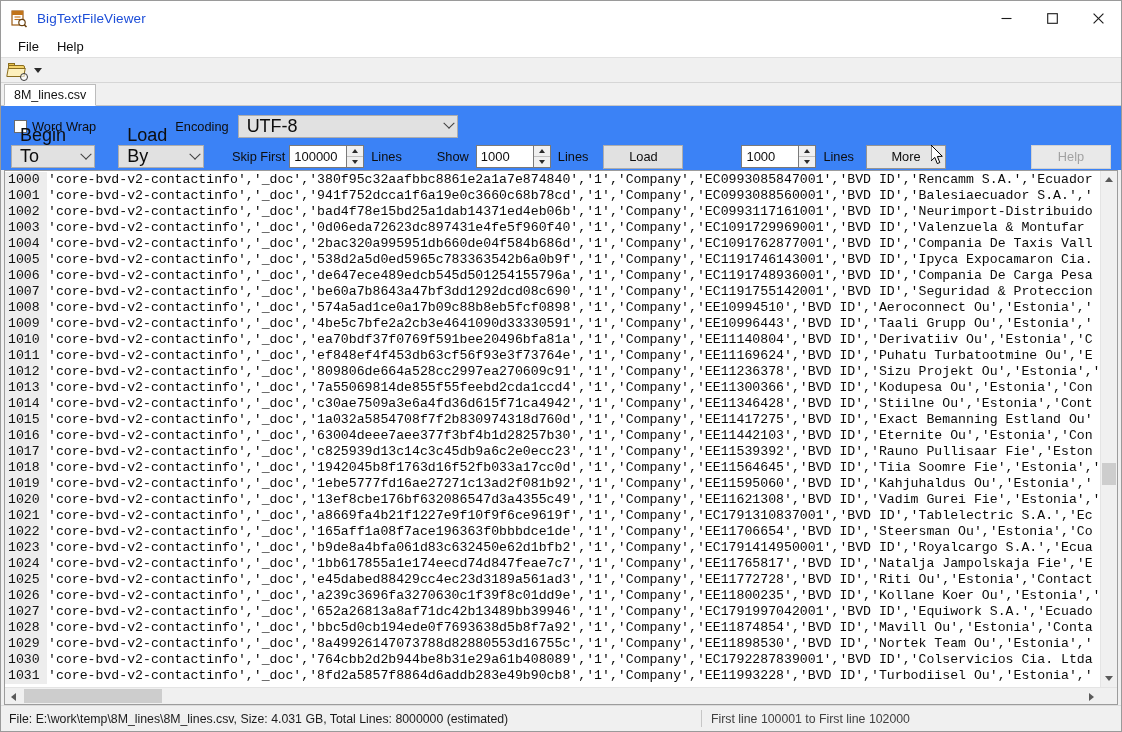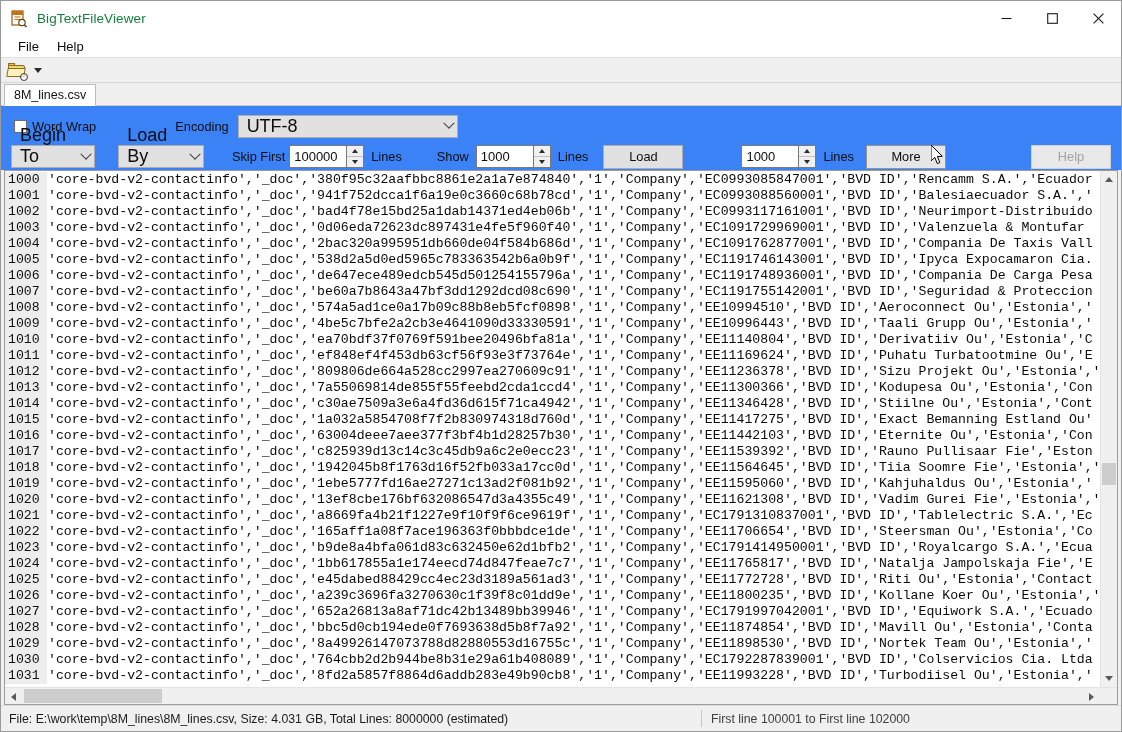--- a/index.html
+++ b/index.html
@@ -27,21 +27,21 @@
     background: #ffffff;
     display: flex; align-items: center;
     position: relative;
   }
   .title-icon {
     margin-left: 9px; margin-right: 9px;
     width: 18px; height: 18px;
     position: relative; flex: 0 0 18px;
   }
   .title-text {
-    font-size: 13.5px; color: #15803d;
+    font-size: 13.5px; color: #1d4ed8;
     letter-spacing: 0.1px;
     text-align: right;
   }
   .wincontrols { margin-left: auto; display: flex; height: 35px; }
   .wc {
     width: 46px; height: 35px;
     display: flex; align-items: center; justify-content: center;
     color: #1b1b1b;
   }
 

